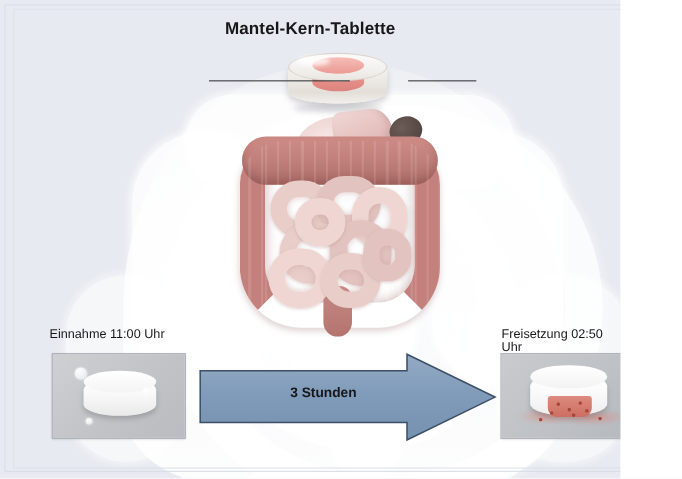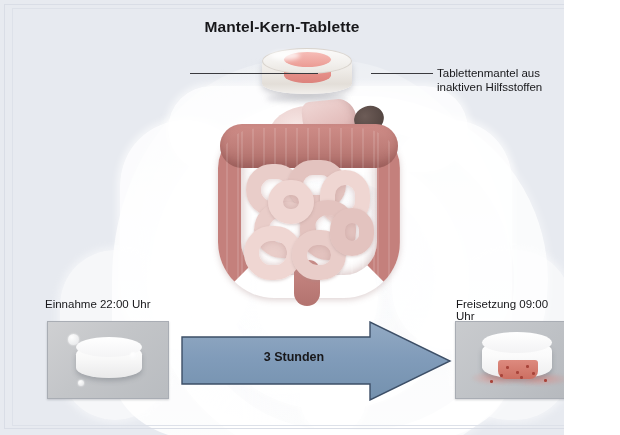--- a/index.html
+++ b/index.html
@@ -388,22 +388,20 @@
     <div class="tab-core"></div>
     <div class="tab-core-top"></div>
     <div class="tab-top"></div>
     <div class="tab-core-top"></div>
     <div class="tab-gloss"></div>
   </div>
 
   <div class="leader" style="left:190px; top:73px; width:128px;"></div>
   <div class="leader" style="left:371px; top:73px; width:62px;"></div>
 
-  <div class="lbl lbl-right">Tablettenmantel aus
-inaktiven Hilfsstoffen</div>
 
   <div class="gi">
     <div class="stomach"></div>
     <div class="esoph"></div>
     <div class="cecum-dark"></div>
     <div class="colon"></div>
     <div class="colon-top"></div>
     <div class="colon-haustra"></div>
     <div class="colon-rect"></div>
 
@@ -413,22 +411,22 @@
       <div class="si si-c" style="left:76px;  top:10px; width:50px; height:56px;"></div>
       <div class="si" style="left:10px;  top:42px; width:62px; height:56px;"></div>
       <div class="si si-b" style="left:56px;  top:40px; width:56px; height:60px;"></div>
       <div class="si si-c" style="left:0px;   top:66px; width:58px; height:54px;"></div>
       <div class="si" style="left:48px;  top:70px; width:54px; height:50px;"></div>
       <div class="si si-b" style="left:86px;  top:48px; width:44px; height:48px;"></div>
       <div class="si si-c" style="left:24px;  top:20px; width:46px; height:44px;"></div>
     </div>
   </div>
 
-  <div class="cap cap-left">Einnahme 22:00 Uhr</div>
-  <div class="cap cap-right">Freisetzung 09:00 Uhr</div>
+  <div class="cap cap-left">Einnahme 11:00 Uhr</div>
+  <div class="cap cap-right">Freisetzung 02:50 Uhr</div>
 
   <div class="thumb thumb-left">
     <div class="pill-white"></div>
     <div class="droplet"></div>
     <div class="droplet d2"></div>
     <div class="droplet d3"></div>
   </div>
 
   <div class="thumb thumb-right">
     <div class="release-cloud"></div>

